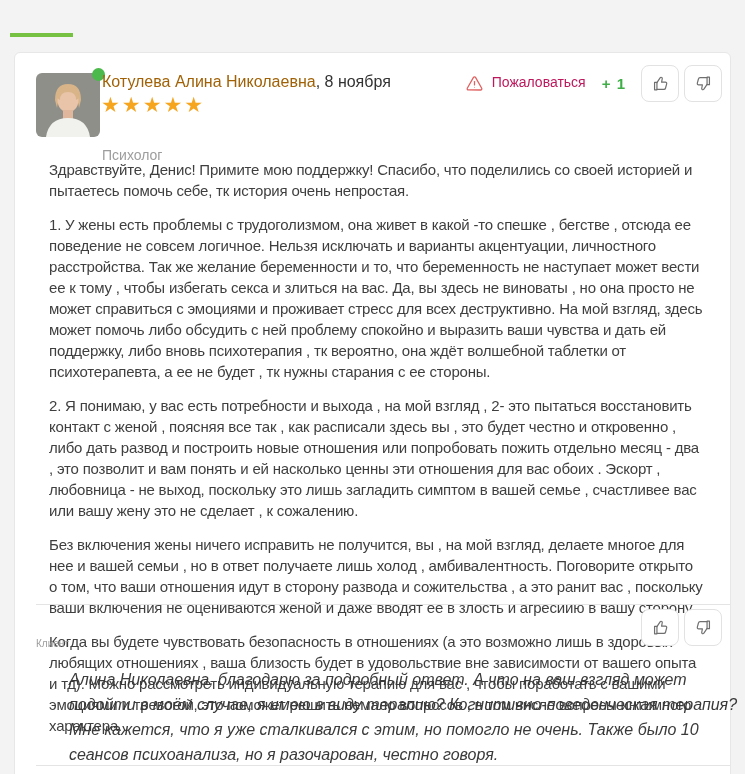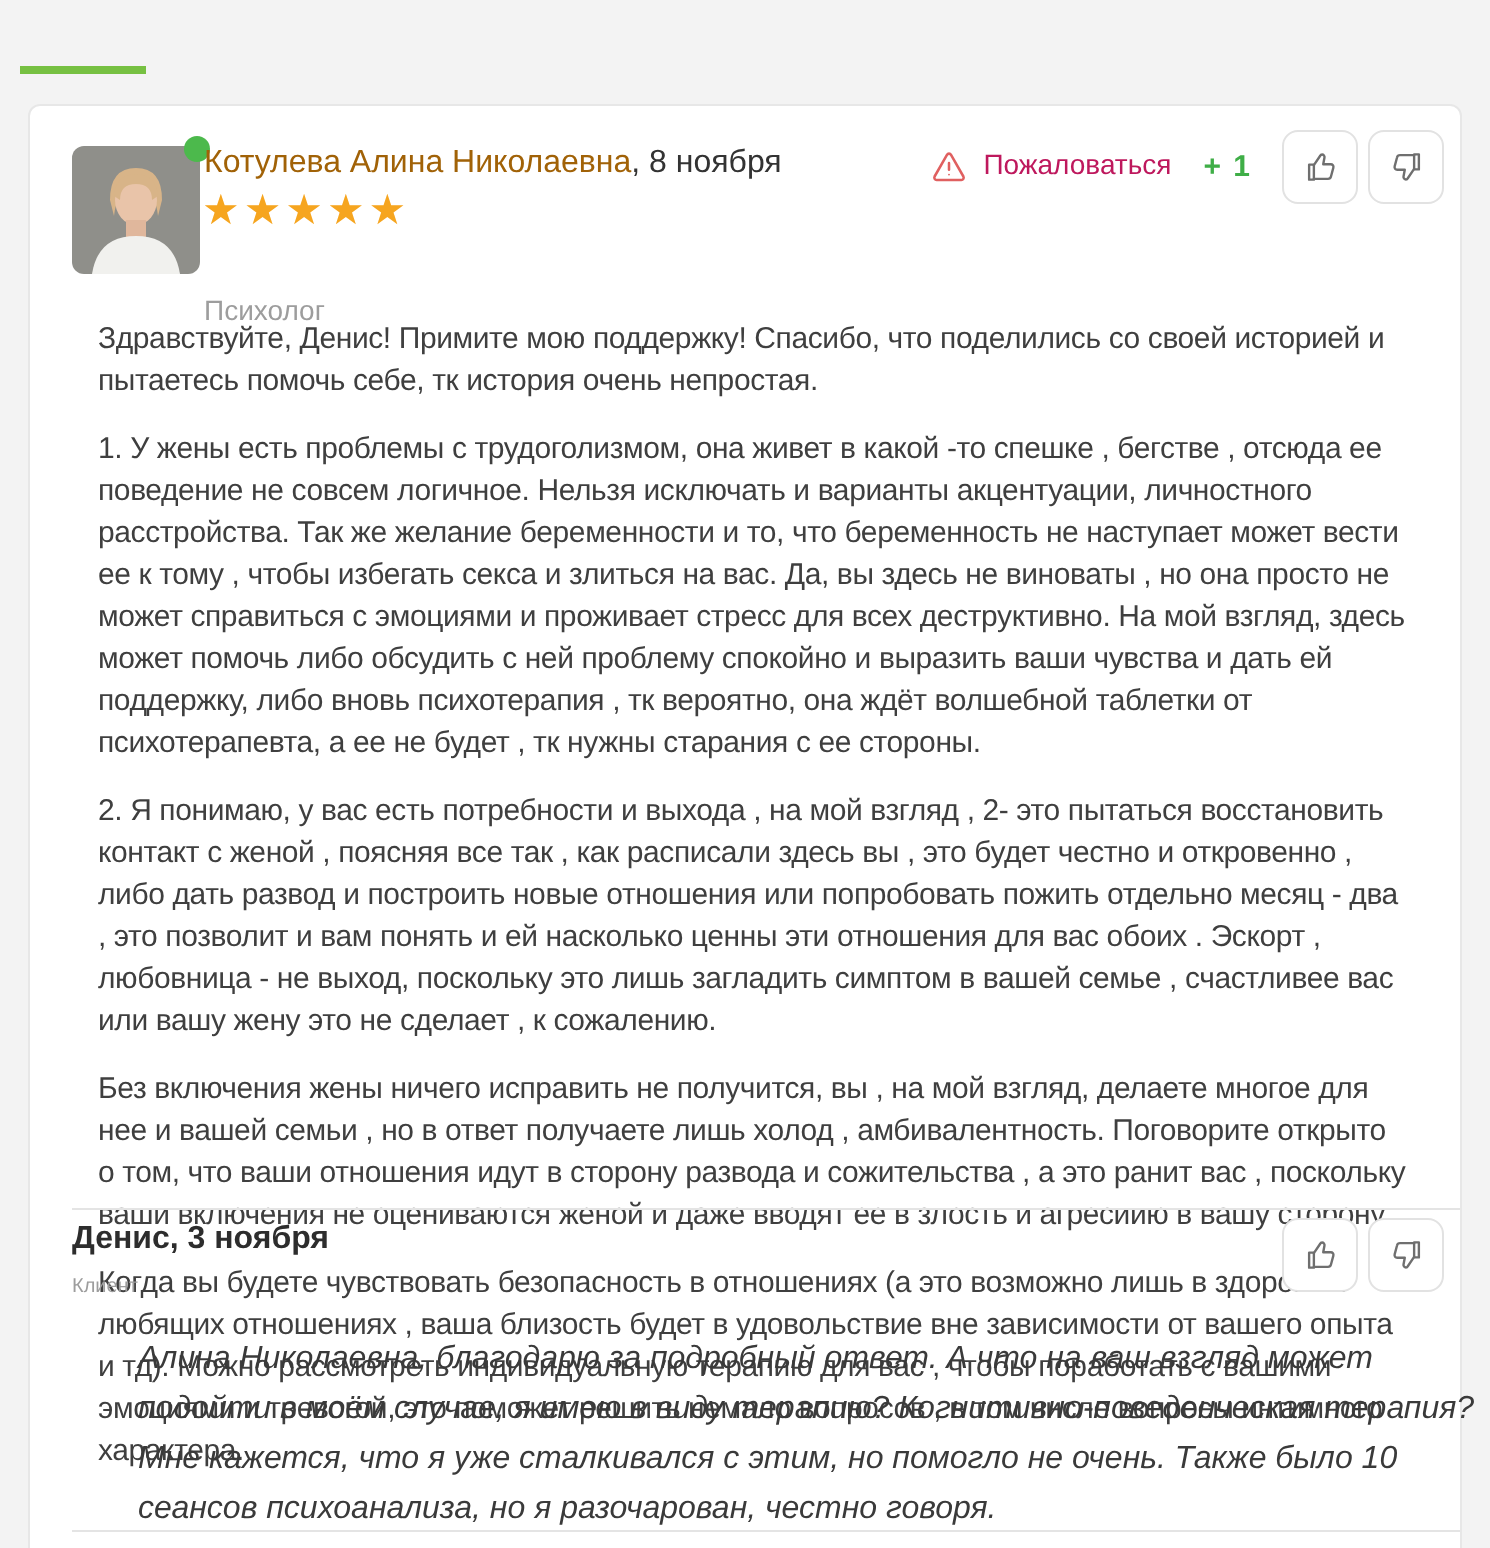--- a/index.html
+++ b/index.html
@@ -106,21 +106,20 @@
     <div class="answer-text">
       <p>Здравствуйте, Денис! Примите мою поддержку! Спасибо, что поделились со своей историей и пытаетесь помочь себе, тк история очень непростая.</p>
       <p>1. У жены есть проблемы с трудоголизмом, она живет в какой -то спешке , бегстве , отсюда ее поведение не совсем логичное. Нельзя исключать и варианты акцентуации, личностного расстройства. Так же желание беременности и то, что беременность не наступает может вести ее к тому , чтобы избегать секса и злиться на вас. Да, вы здесь не виноваты , но она просто не может справиться с эмоциями и проживает стресс для всех деструктивно. На мой взгляд, здесь может помочь либо обсудить с ней проблему спокойно и выразить ваши чувства и дать ей поддержку, либо вновь психотерапия , тк вероятно, она ждёт волшебной таблетки от психотерапевта, а ее не будет , тк нужны старания с ее стороны.</p>
       <p>2. Я понимаю, у вас есть потребности и выхода , на мой взгляд , 2- это пытаться восстановить контакт с женой , поясняя все так , как расписали здесь вы , это будет честно и откровенно , либо дать развод и построить новые отношения или попробовать пожить отдельно месяц - два , это позволит и вам понять и ей насколько ценны эти отношения для вас обоих . Эскорт , любовница - не выход, поскольку это лишь загладить симптом в вашей семье , счастливее вас или вашу жену это не сделает , к сожалению.</p>
       <p>Без включения жены ничего исправить не получится, вы , на мой взгляд, делаете многое для нее и вашей семьи , но в ответ получаете лишь холод , амбивалентность. Поговорите открыто о том, что ваши отношения идут в сторону развода и сожительства , а это ранит вас , поскольку ваши включения не оцениваются женой и даже вводят ее в злость и агресиию в вашу сторону.</p>
       <p>Когда вы будете чувствовать безопасность в отношениях (а это возможно лишь в здоровых любящих отношениях , ваша близость будет в удовольствие вне зависимости от вашего опыта и тд). Можно рассмотреть индивидуальную терапию для вас , чтобы поработать с вашими эмоциями и тревогой, это поможет решить немало вопросов , в том числе вопросы интимного характера.</p>
     </div>
 
     <div class="divider divider-1"></div>
 
-    <div class="client-name">Денис, 3 ноября</div>
     <div class="client-role">Клиент</div>
 
     <div class="client-votes">
       <button class="vote-btn">
         <svg viewBox="0 0 24 24" fill="none" stroke="#6f6f6f" stroke-width="1.5" stroke-linejoin="round" stroke-linecap="round">
           <path d="M4.5 10.5 h3 v9.5 h-3 z"></path>
           <path d="M7.5 19.5 h8.9 c.9 0 1.7 -.6 1.9 -1.5 l1.5 -5.6 c.3 -1.1 -.5 -2.1 -1.6 -2.1 h-4.8 l.8 -4.3 c.2 -1 -.6 -1.9 -1.5 -1.9 -.5 0 -1 .3 -1.2 .8 L7.5 10.8"></path>
         </svg>
       </button>
       <button class="vote-btn">

